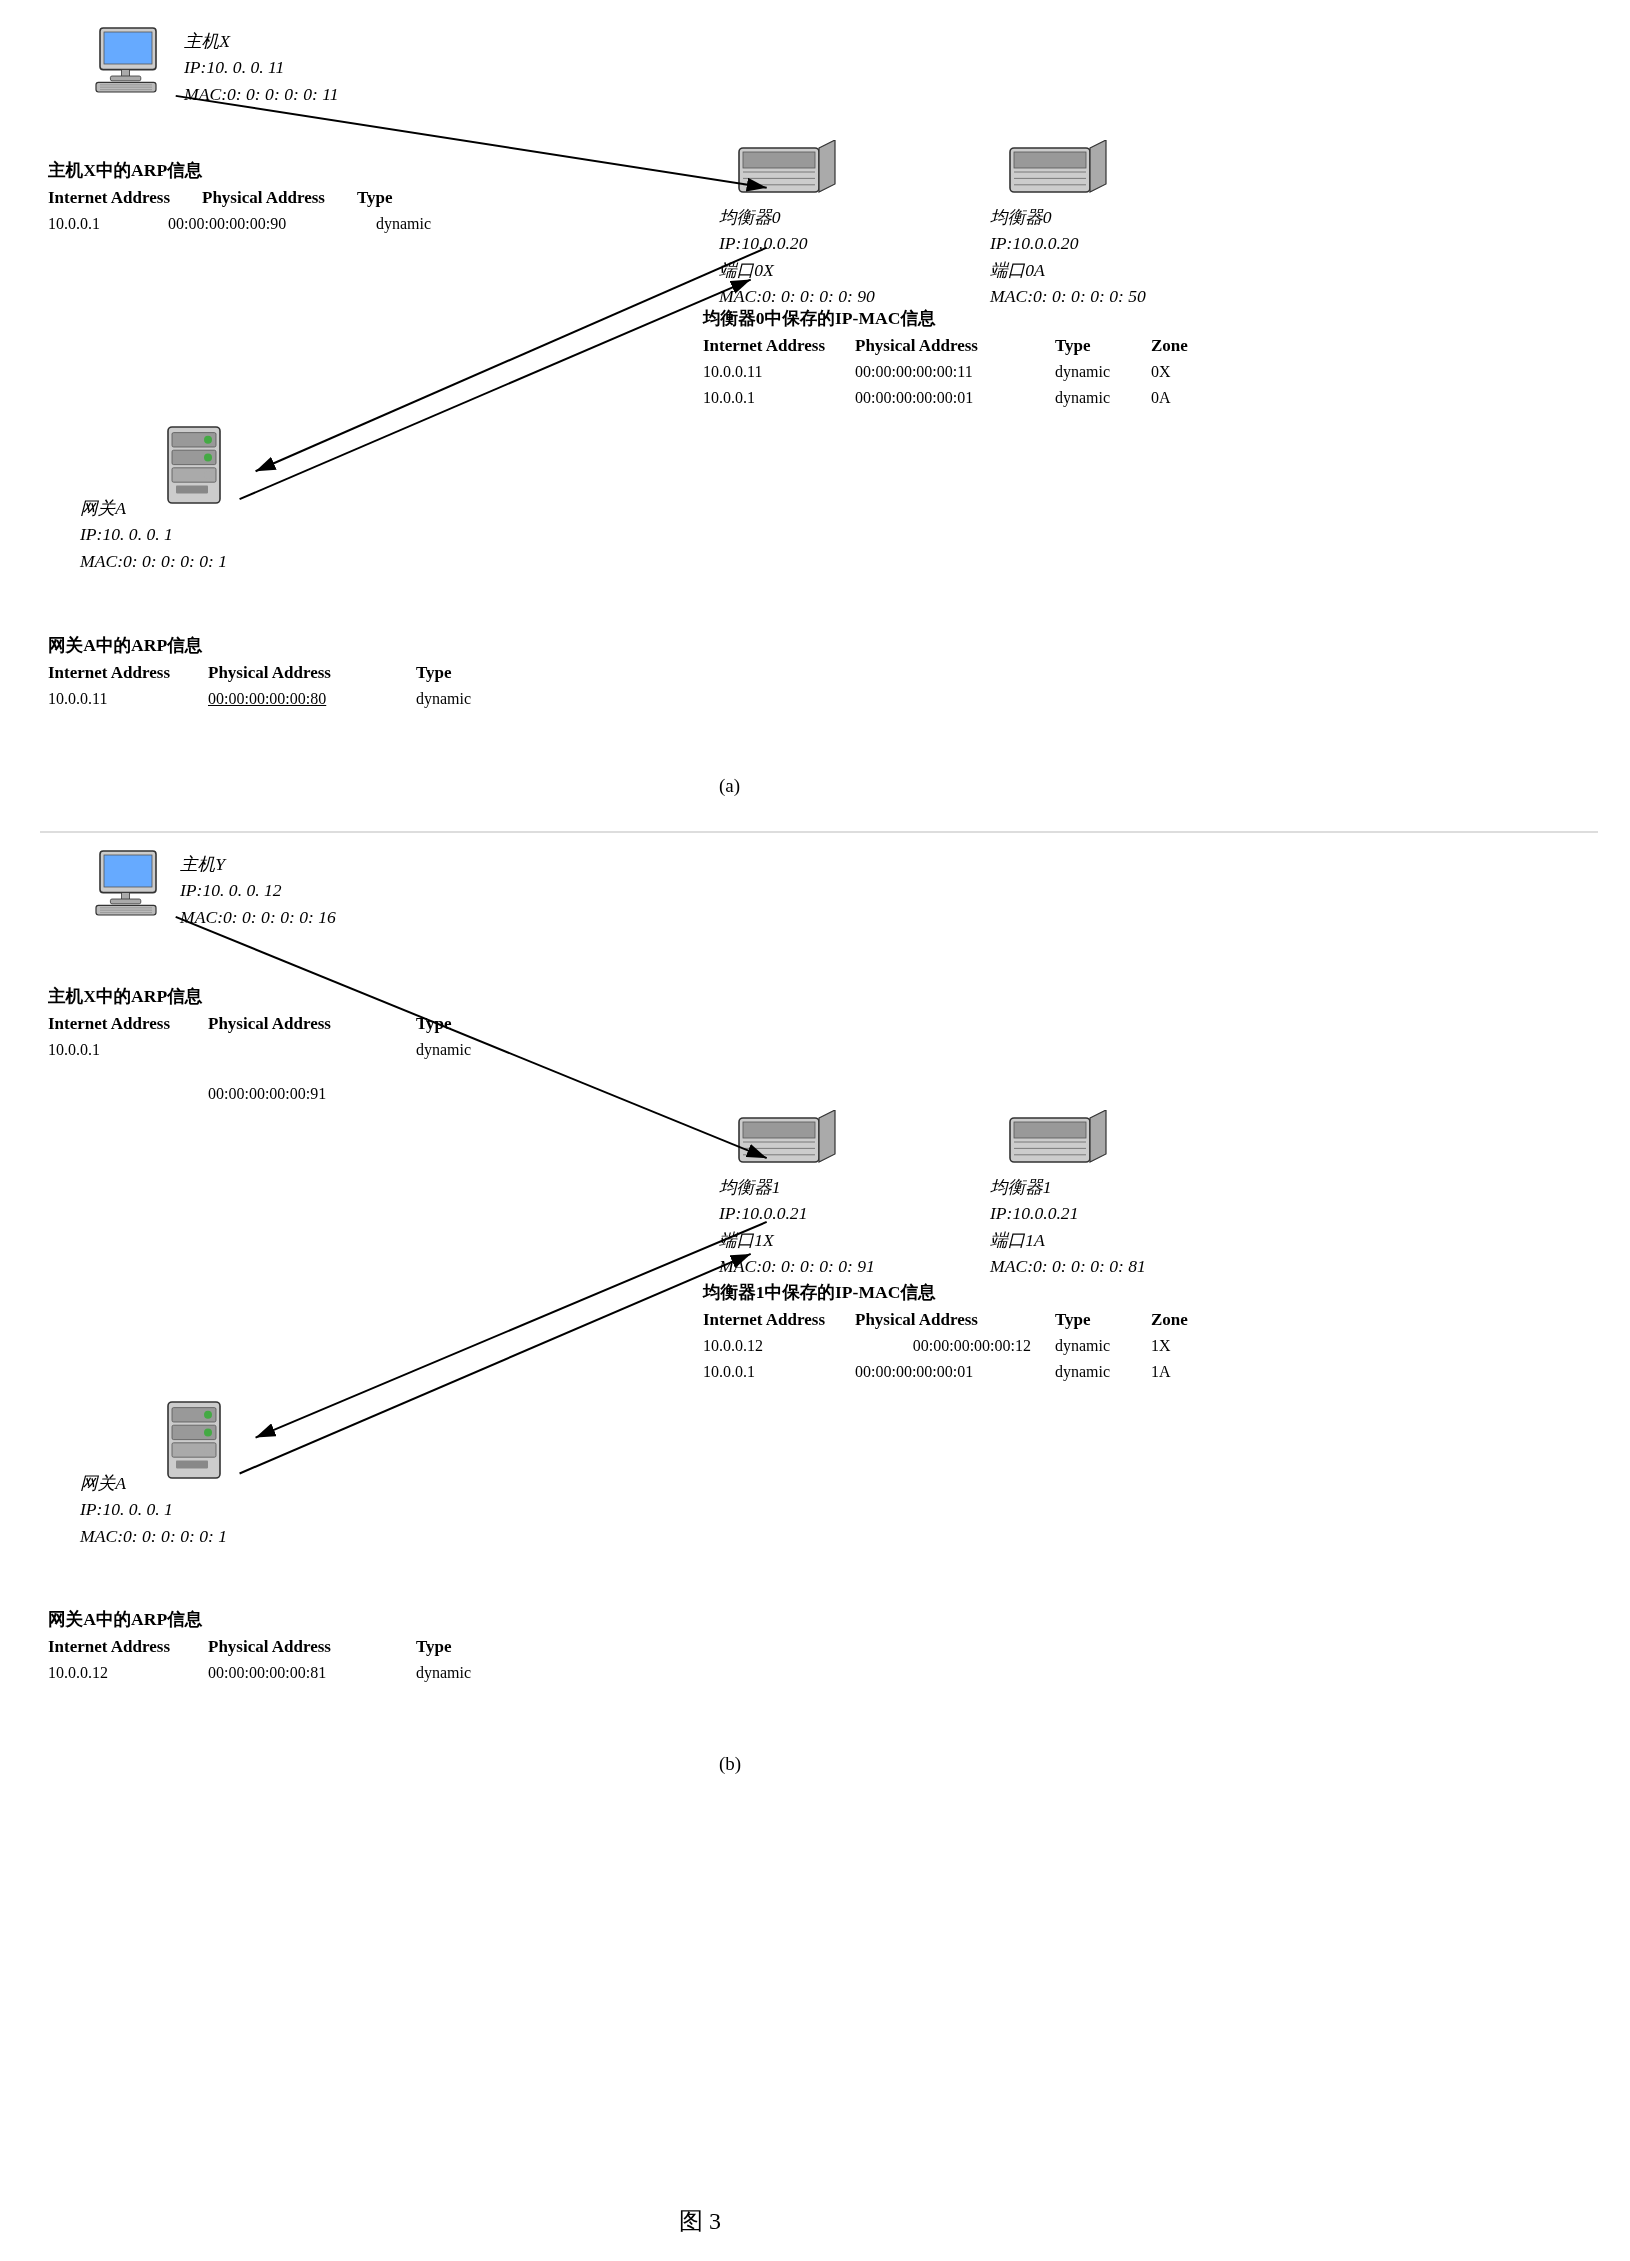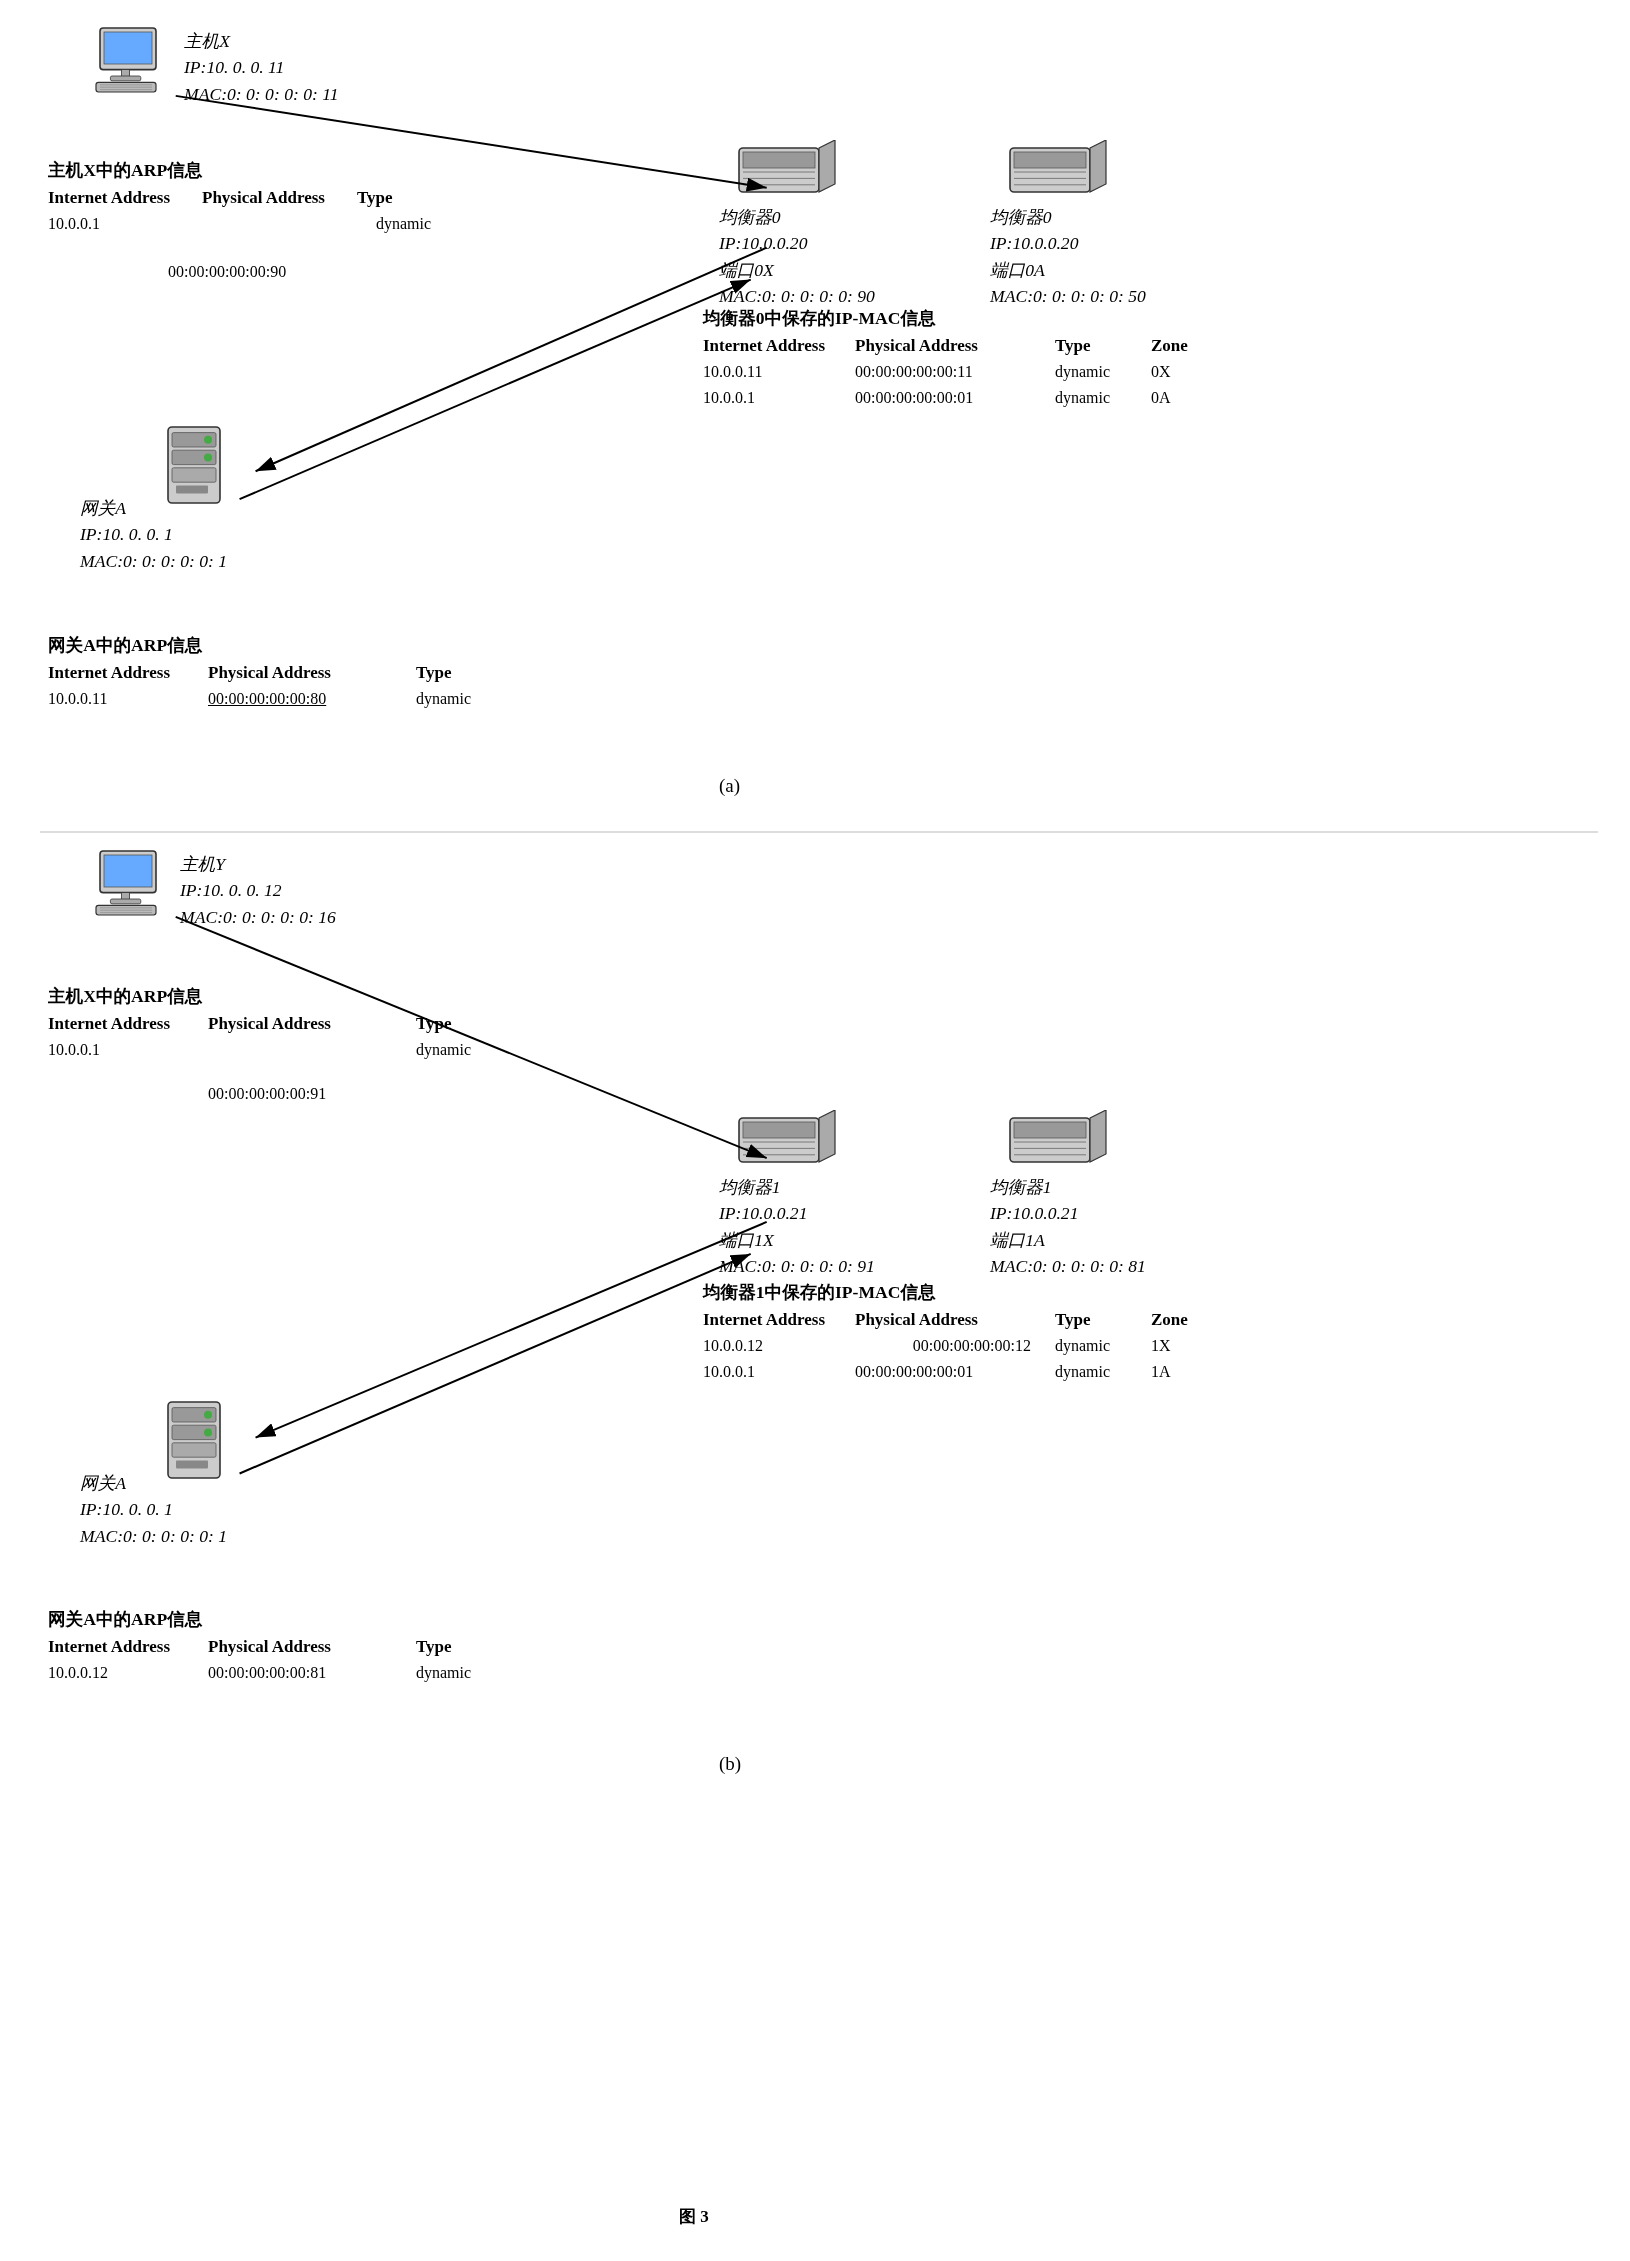--- a/index.html
+++ b/index.html
@@ -31,22 +31,22 @@
     }
     .table-header {
       font-weight: bold;
       font-size: 17px;
     }
     .section-label {
       font-size: 17.6px;
       font-weight: bold;
     }
     .fig-label {
-      font-size: 17px;
-      font-weight: bold;
+      font-size: 24px;
+      font-weight: normal;
       text-align: right;
     }
     .caption {
       font-size: 19px;
       text-align: center;
     }
 
     
     svg.arrows {
       position: absolute;
@@ -86,21 +86,21 @@
 
   <div class="abs table-block" style="left:48px; top:156px;">
     <div class="section-label">主机X中的ARP信息</div>
     <div style="display:flex; gap:32px;">
       <span class="table-header">Internet Address</span>
       <span class="table-header">Physical Address</span>
       <span class="table-header">Type</span>
     </div>
     <div style="display:flex; gap:32px;">
       <span style="min-width:88px;">10.0.0.1</span>
-      <span style="min-width:176px;margin-top:48px;">00:00:00:00:00:90</span>
+      <span style="min-width:176px;">00:00:00:00:00:90</span>
       <span>dynamic</span>
     </div>
   </div>
 
   <div class="abs" style="left:735px; top:140px;">
     <svg width="104" height="60" viewBox="0 0 130 75">
 
       <rect x="5" y="10" width="100" height="55" rx="5" fill="#ccc" stroke="#333" stroke-width="2"></rect>
       <rect x="10" y="15" width="90" height="20" fill="#999" stroke="#555" stroke-width="1"></rect>
 

